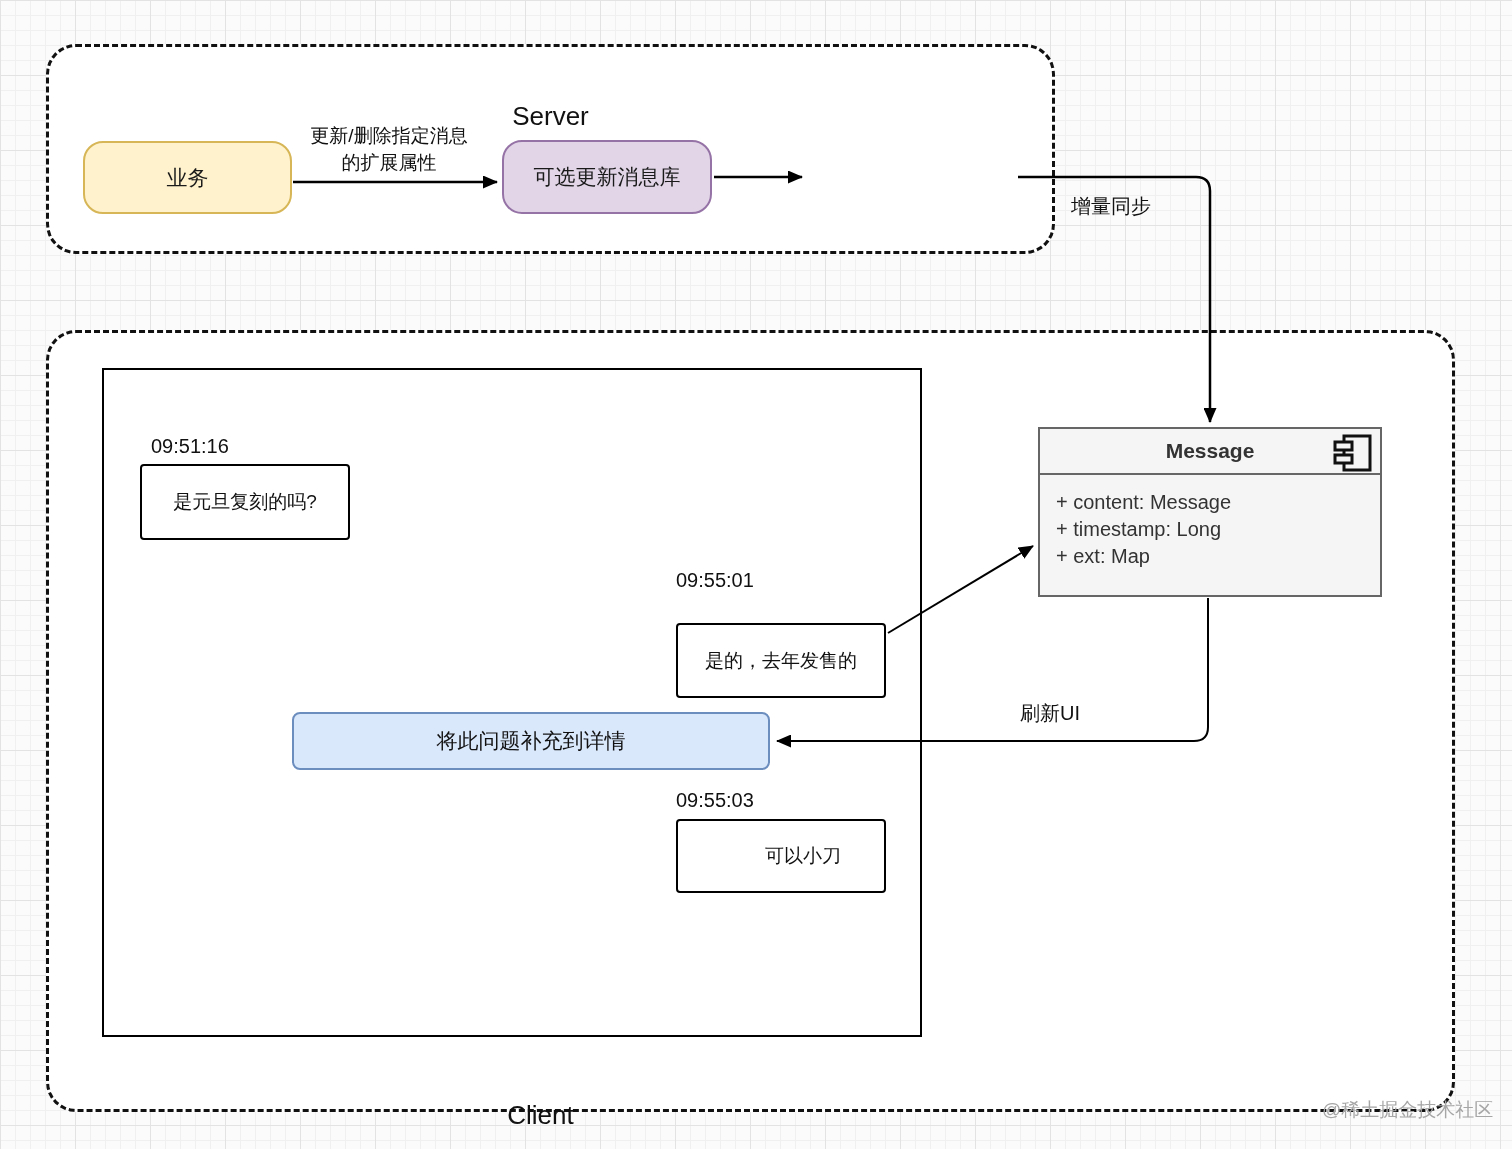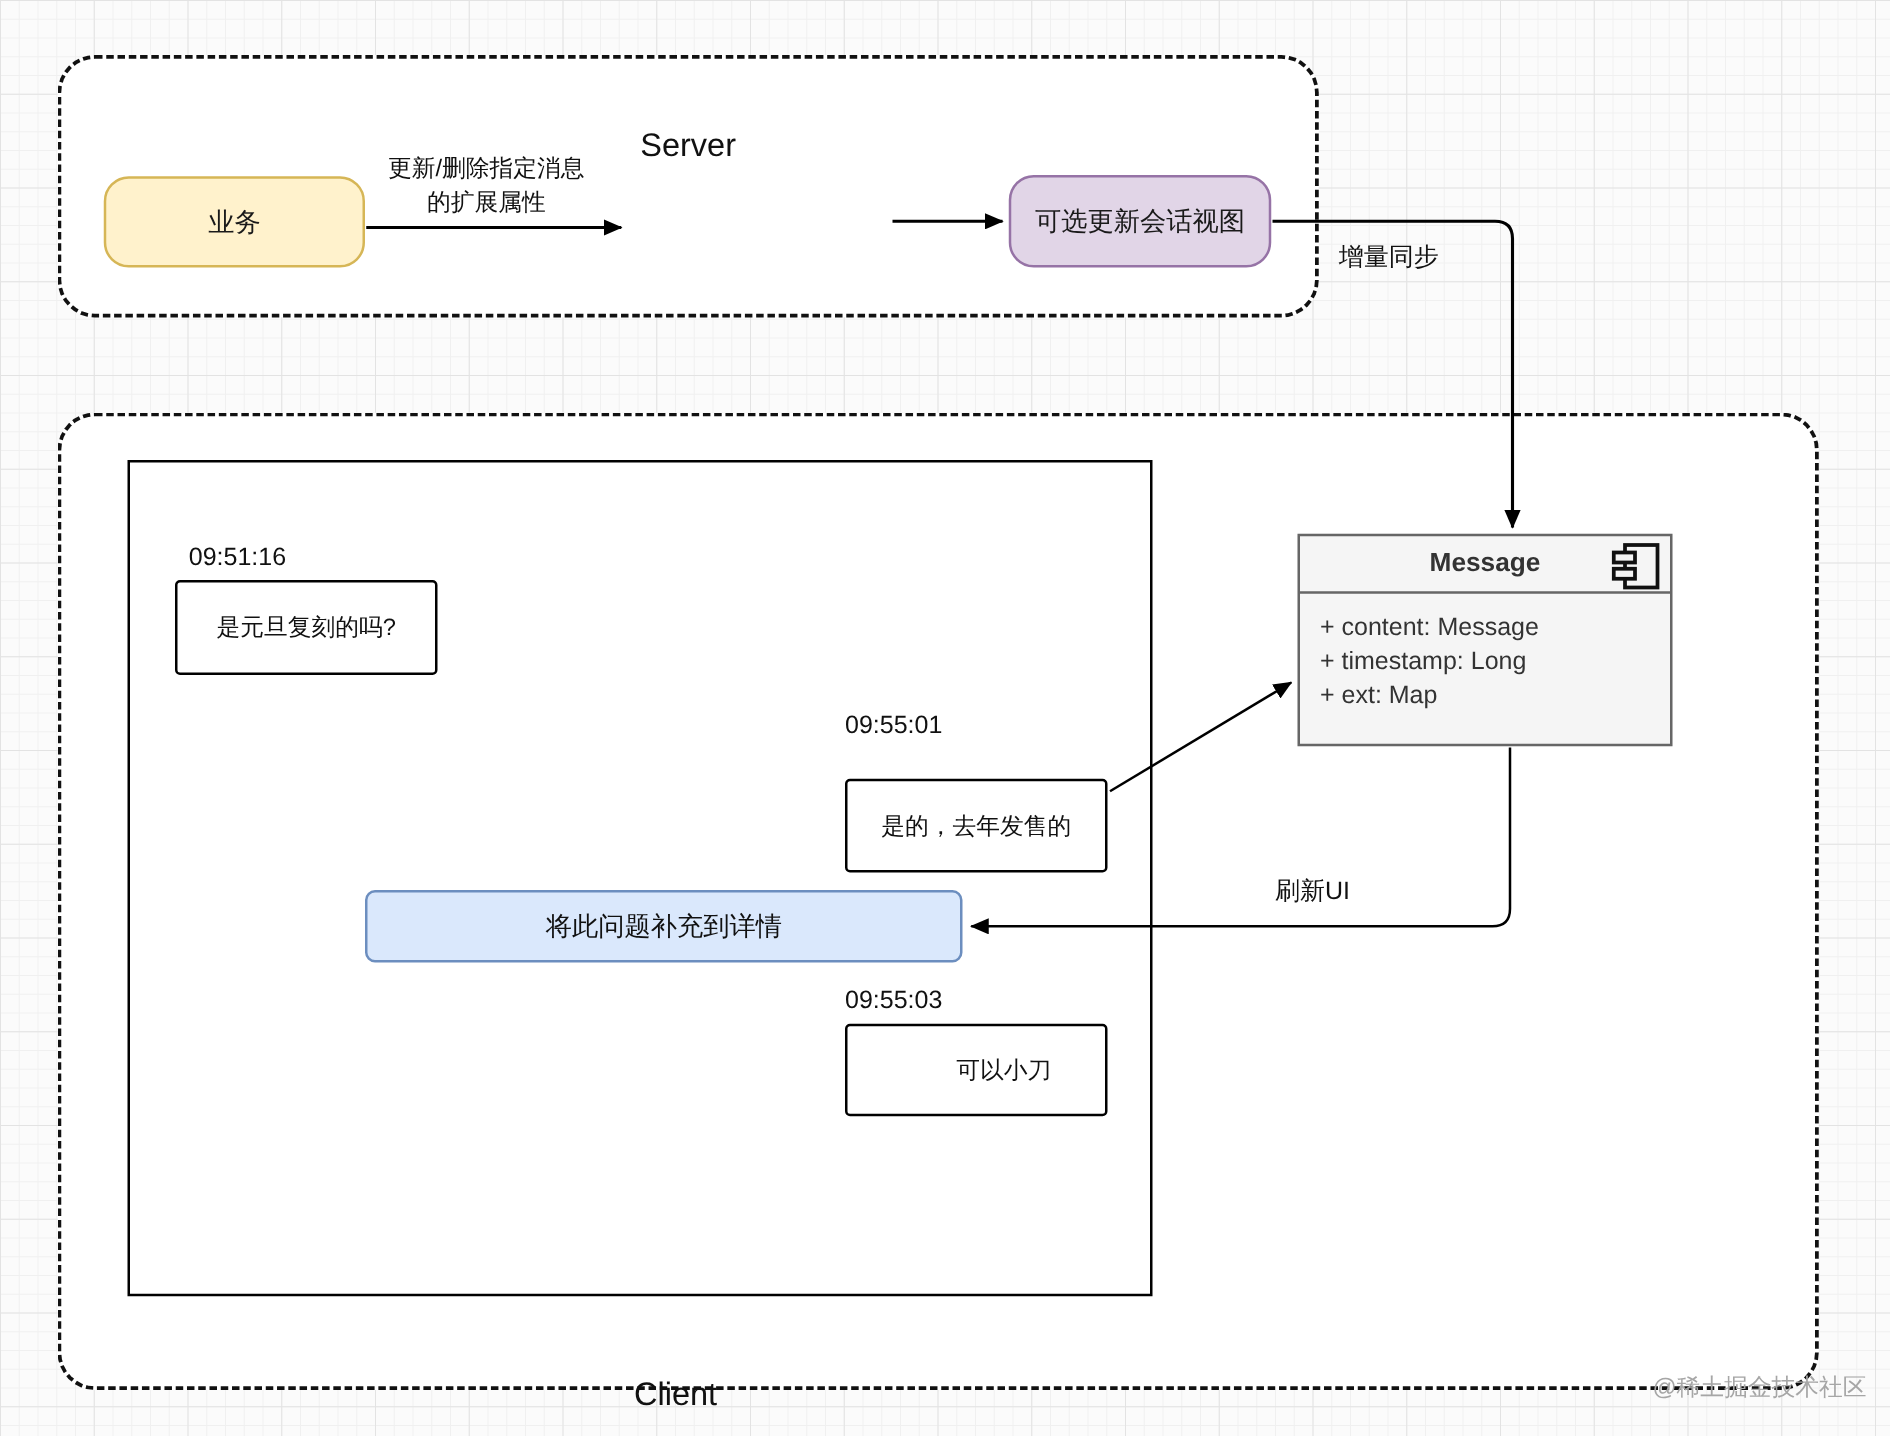--- a/index.html
+++ b/index.html
@@ -78,24 +78,24 @@
   <div class="group" style="left:46px; top:44px; width:1009px; height:210px;">
     <div class="group-title" style="top:22px;">Server</div>
   </div>
 
   <div class="node node-yellow" style="left:83px; top:141px; width:209px; height:73px;">
     <span>业务</span>
   </div>
 
   <div class="edge-label" style="left:306px; top:122px; width:166px;">更新/删除指定消息的扩展属性</div>
 
+  <div class="node node-purple" style="left:502px; top:140px; width:210px; height:74px;">
+    <span>可选更新消息库</span>
+  </div>
 
-  <div class="node node-purple" style="left:807px; top:140px; width:210px; height:74px;">
-    <span>可选更新会话视图</span>
-  </div>
 
   <div class="edge-label" style="left:1056px; top:147px; width:110px; font-size:20px;margin-top:46px;">增量同步</div>
 
   <div class="group" style="left:46px; top:330px; width:1409px; height:782px;">
     <div class="group-title" style="top:735px; left:-210px;">Client</div>
   </div>
 
   <div class="chat-window" style="left:102px; top:368px; width:820px; height:669px;"></div>
 
   <div class="chat-time" style="left:151px; top:435px;">09:51:16</div>
@@ -112,21 +112,21 @@
     <span>将此问题补充到详情</span>
   </div>
 
   <div class="chat-time right" style="left:676px; top:789px; width:196px;">09:55:03</div>
   <div class="bubble" style="left:676px; top:819px; width:210px; height:74px;padding-left:44px;">
     <span>可以小刀</span>
   </div>
 
   <div class="edge-label" style="left:1000px; top:700px; width:100px; font-size:20px;">刷新UI</div>
 
-  <div class="uml-box" style="left:1038px; top:427px; width:300px; height:170px;">
+  <div class="uml-box" style="left:1038px; top:427px; width:344px; height:170px;">
     <div class="uml-header">
       <span>Message</span>
       <svg class="uml-icon" width="40" height="38" viewBox="0 0 40 38">
         <rect x="11" y="2" width="26" height="34" fill="#f5f5f5" stroke="#111" stroke-width="3"></rect>
         <rect x="2" y="8" width="17" height="8" fill="#f5f5f5" stroke="#111" stroke-width="3"></rect>
         <rect x="2" y="21" width="17" height="8" fill="#f5f5f5" stroke="#111" stroke-width="3"></rect>
       </svg>
     </div>
     <div class="uml-body">
       <div class="uml-field">+ content: Message</div>

